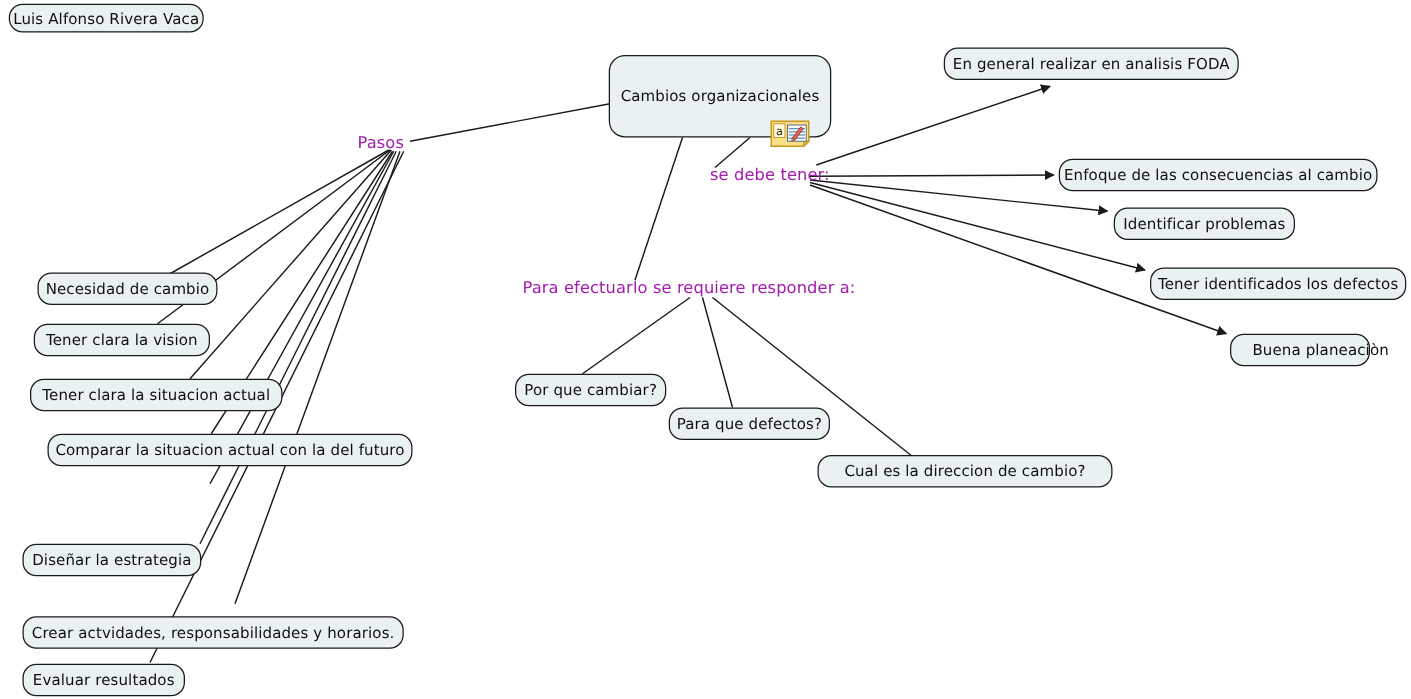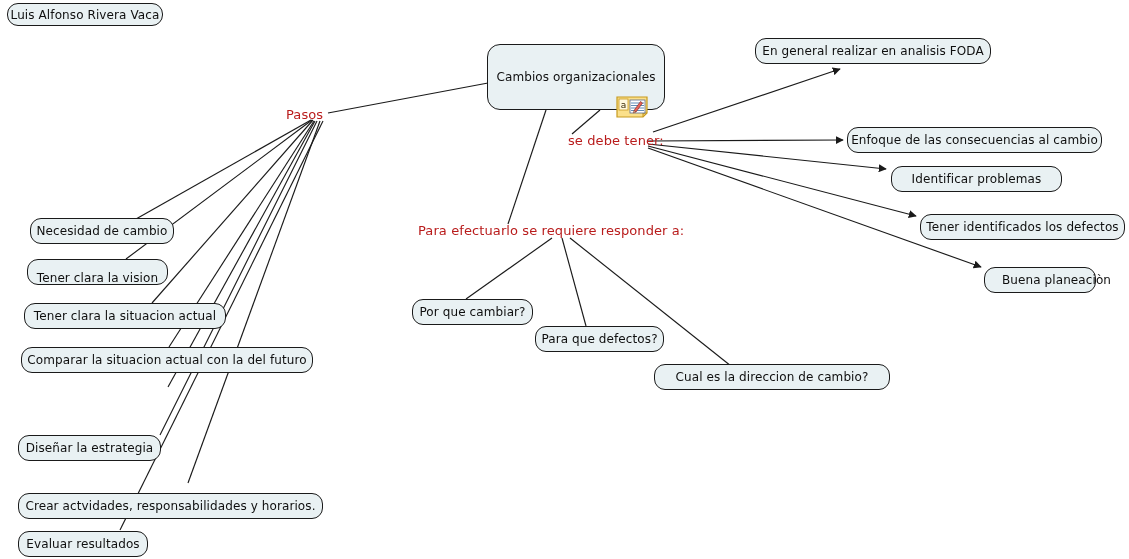--- a/index.html
+++ b/index.html
@@ -38,21 +38,21 @@
     display: flex;
     align-items: center;
     justify-content: center;
     padding: 0 10px;
     letter-spacing: .1px;
   }
   .linklabel {
     position: absolute;
     background: transparent;
     border: 0;
-    color: #b91c1c;
+    color: #a21caf;
     font-size: 13px;
     line-height: 1;
     white-space: nowrap;
     padding: 0;
     letter-spacing: .1px;
   }
   .note-icon {
     position: absolute;
     width: 36px;
     height: 23px;
@@ -135,29 +135,29 @@
   </div>
 
   <div class="linklabel" style="left:418px; top:224px;">
     <span>Para efectuarlo se requiere responder a:</span>
   </div>
 
   <div class="node" style="left:30px; top:218px; width:144px; height:26px;">
     <span>Necesidad de cambio</span>
   </div>
 
-  <div class="node" style="left:27px; top:259px; width:141px; height:26px;align-items:flex-end;">
+  <div class="node" style="left:27px; top:259px; width:141px; height:26px;">
     <span>Tener clara la vision</span>
   </div>
 
   <div class="node" style="left:24px; top:303px; width:202px; height:26px;">
     <span>Tener clara la situacion actual</span>
   </div>
 
-  <div class="node" style="left:21px; top:347px; width:292px; height:26px;">
+  <div class="node" style="left:38px; top:347px; width:292px; height:26px;">
     <span>Comparar la situacion actual con la del futuro</span>
   </div>
 
 
   <div class="node" style="left:18px; top:435px; width:143px; height:26px;">
     <span>Diseñar la estrategia</span>
   </div>
 
   <div class="node" style="left:18px; top:483px; width:305px; height:26px;margin-top:10px;">
     <span>Crear actvidades, responsabilidades y horarios.</span>
@@ -168,21 +168,21 @@
   </div>
 
   <div class="node" style="left:755px; top:38px; width:236px; height:26px;">
     <span>En general realizar en analisis FODA</span>
   </div>
 
   <div class="node" style="left:847px; top:127px; width:255px; height:26px;">
     <span>Enfoque de las consecuencias al cambio</span>
   </div>
 
-  <div class="node" style="left:891px; top:166px; width:171px; height:26px;">
+  <div class="node" style="left:891px; top:166px; width:145px; height:26px;">
     <span>Identificar problemas</span>
   </div>
 
   <div class="node" style="left:920px; top:214px; width:205px; height:26px;">
     <span>Tener identificados los defectos</span>
   </div>
 
   <div class="node" style="left:984px; top:267px; width:112px; height:26px;padding-left:43px;">
     <span>Buena planeaciòn</span>
   </div>

